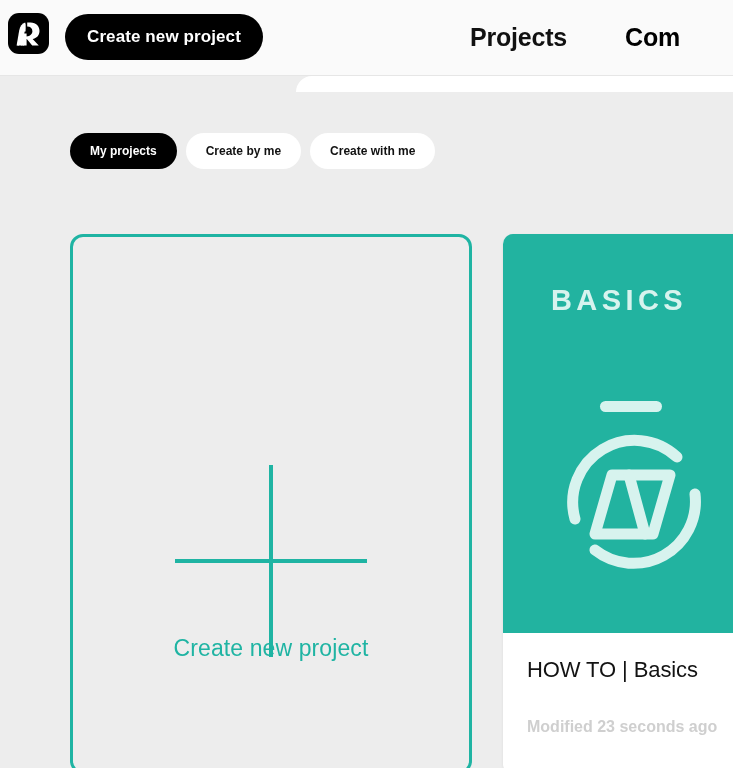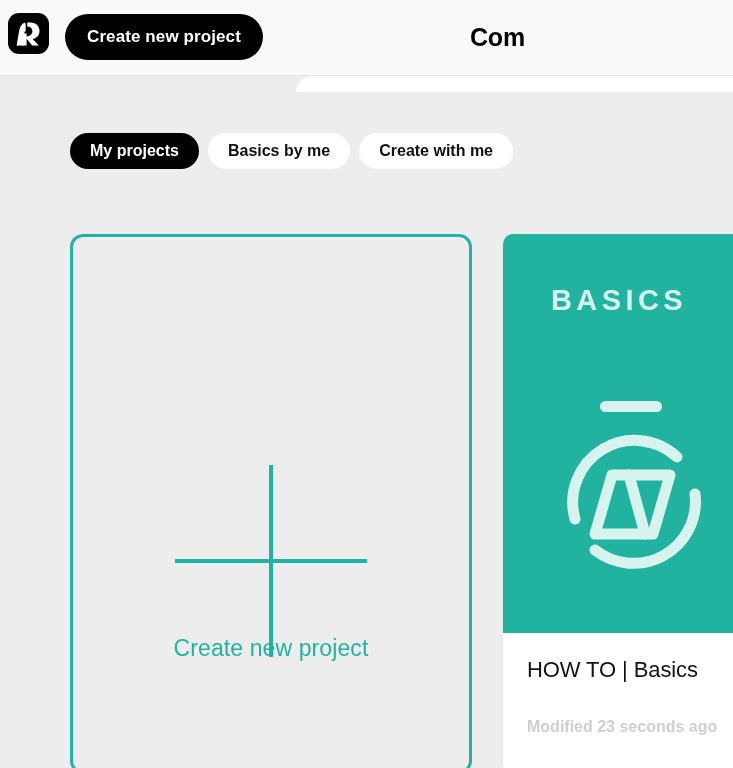--- a/index.html
+++ b/index.html
@@ -105,21 +105,21 @@
     display: flex;
     align-items: center;
     gap: 9px;
   }
   .pill {
     height: 36px;
     padding: 0 20px;
     border-radius: 18px;
     background: #ffffff;
     color: #111111;
-    font-size: 16px;
+    font-size: 12px;
     font-weight: bold;
     display: flex;
     align-items: center;
     justify-content: center;
     cursor: pointer;
     border: none;
     white-space: nowrap;
     font-family: "Liberation Sans", sans-serif;
   }
   .pill.active {
@@ -238,29 +238,30 @@
       <svg width="41" height="41" viewBox="0 0 41 41" aria-hidden="true">
         <path d="M22.5 9.5 C28.3 9.5 31.5 13.2 31.5 18.0 C31.5 22.3 28.6 25.4 24.6 26.0 L30.8 32.5 L24.2 32.5 L18.6 25.8 L18.6 32.5 L13.2 32.5 L13.2 20.6 L18.6 20.6 L18.6 23.4 C22.0 23.0 24.4 21.2 24.4 18.2 C24.4 15.4 22.4 13.6 19.2 13.6 L19.2 9.5 Z" fill="#ffffff"></path>
         <path d="M17.6 9.6 L17.6 18.6 L12.3 18.6 L9.3 32.5 L14.6 32.5 L16.2 24.4 L16.2 32.5 L11.0 32.5 Z" fill="#ffffff"></path>
         <path d="M17.2 9.6 C14.2 10.6 11.9 13.6 11.2 17.4 L8.6 32.5 L14.2 32.5 L17.2 15.6 Z" fill="#ffffff"></path>
       </svg>
     </div>
 
     <button class="create-btn">Create new project</button>
 
     <div class="nav-tabs">
+      <div class="nav-tab active">Projects</div>
       <div class="nav-tab">Com</div>
     </div>
   </div>
 
   <div class="content-panel"></div>
 
   <div class="filter-row">
     <button class="pill active">My projects</button>
-    <button class="pill">Basics by me</button>
+    <button class="pill">Create by me</button>
     <button class="pill">Create with me</button>
   </div>
 
   <div class="card-new">
     <div class="plus-icon">
       <div class="bar-h"></div>
       <div class="bar-v"></div>
     </div>
     <div class="card-new-label">Create new project</div>
   </div>

